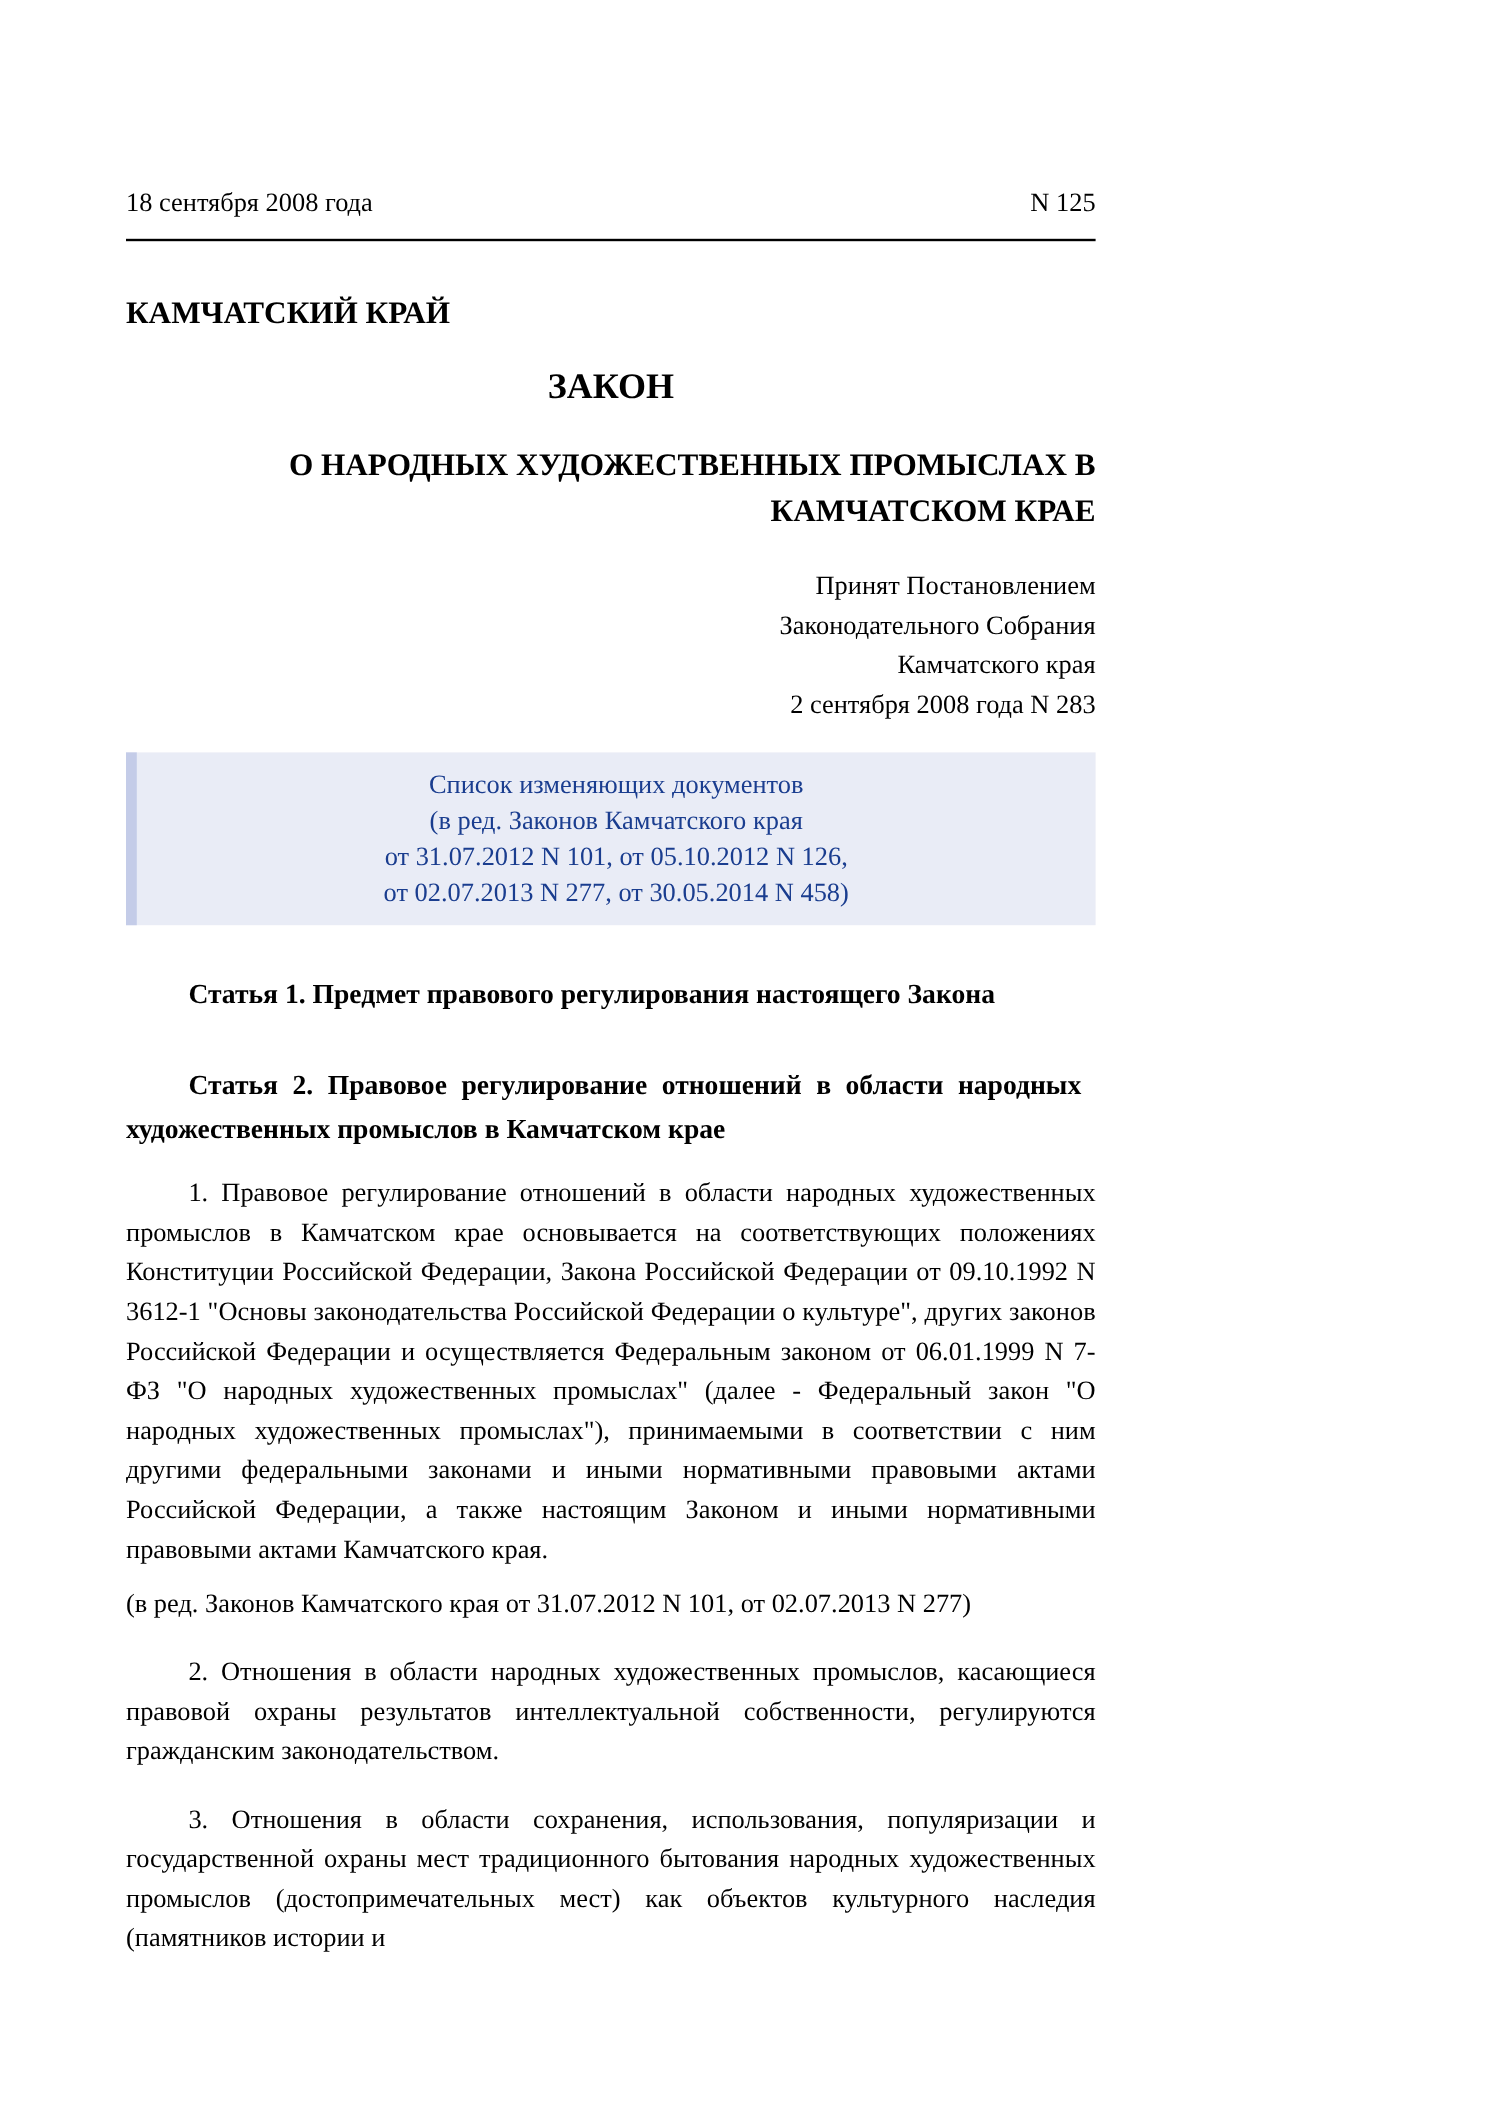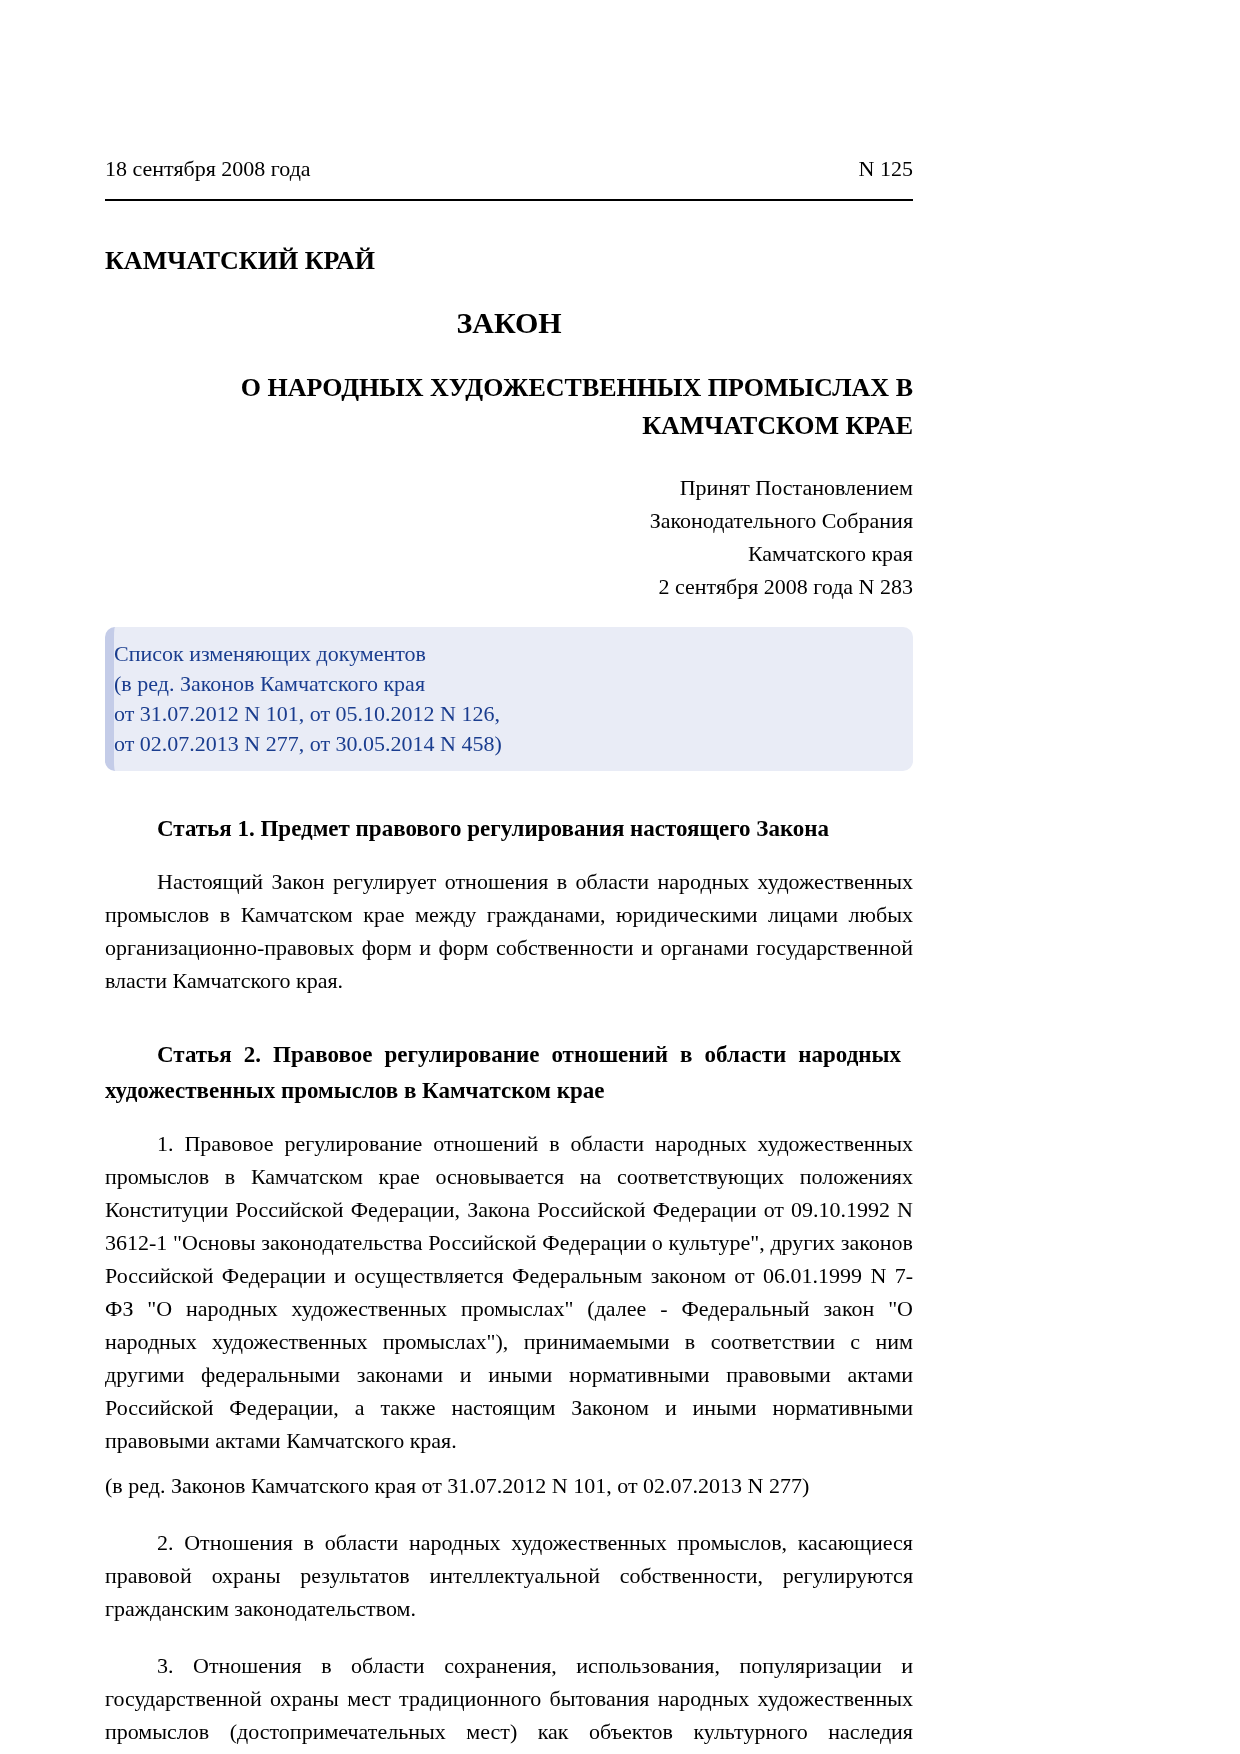--- a/index.html
+++ b/index.html
@@ -54,24 +54,23 @@
   .adoption{
     text-align:right;
     margin-top:26px;
     line-height:33px;
   }
   .amendments{
     margin-top:24px;
     background:var(--amendments-bg);
     border-left:9px solid var(--amendments-border);
     color:var(--amendments-text);
-    text-align:left;
+    text-align:center;
     padding:12px 0;
     line-height:30px;
-    border-radius:10px;
   }
   .article-heading{
     font-size:23px;
     font-weight:bold;
     margin:40px 12px 18px 0;
     text-align:justify;
     text-indent:52px;
     line-height:36px;
   }
   .para{
@@ -111,21 +110,20 @@
   </div>
 
   <div class="amendments">
     <div>Список изменяющих документов</div>
     <div>(в ред. Законов Камчатского края</div>
     <div>от 31.07.2012 N 101, от 05.10.2012 N 126,</div>
     <div>от 02.07.2013 N 277, от 30.05.2014 N 458)</div>
   </div>
 
   <div class="article-heading">Статья 1. Предмет правового регулирования настоящего Закона</div>
-  <p class="para">Настоящий Закон регулирует отношения в области народных художественных промыслов в Камчатском крае между гражданами, юридическими лицами любых организационно-правовых форм и форм собственности и органами государственной власти Камчатского края.</p>
 
   <div class="article-heading">Статья 2. Правовое регулирование отношений в области народных художественных промыслов в Камчатском крае</div>
   <p class="para">1. Правовое регулирование отношений в области народных художественных промыслов в Камчатском крае основывается на соответствующих положениях Конституции Российской Федерации, Закона Российской Федерации от 09.10.1992 N 3612-1 "Основы законодательства Российской Федерации о культуре", других законов Российской Федерации и осуществляется Федеральным законом от 06.01.1999 N 7-ФЗ "О народных художественных промыслах" (далее - Федеральный закон "О народных художественных промыслах"), принимаемыми в соответствии с ним другими федеральными законами и иными нормативными правовыми актами Российской Федерации, а также настоящим Законом и иными нормативными правовыми актами Камчатского края.</p>
   <p class="note">(в ред. Законов Камчатского края от 31.07.2012 N 101, от 02.07.2013 N 277)</p>
   <p class="para para-gap">2. Отношения в области народных художественных промыслов, касающиеся правовой охраны результатов интеллектуальной собственности, регулируются гражданским законодательством.</p>
   <p class="para para-gap">3. Отношения в области сохранения, использования, популяризации и государственной охраны мест традиционного бытования народных художественных промыслов (достопримечательных мест) как объектов культурного наследия (памятников истории и</p>
 
 </div>
 
 </body></html>

